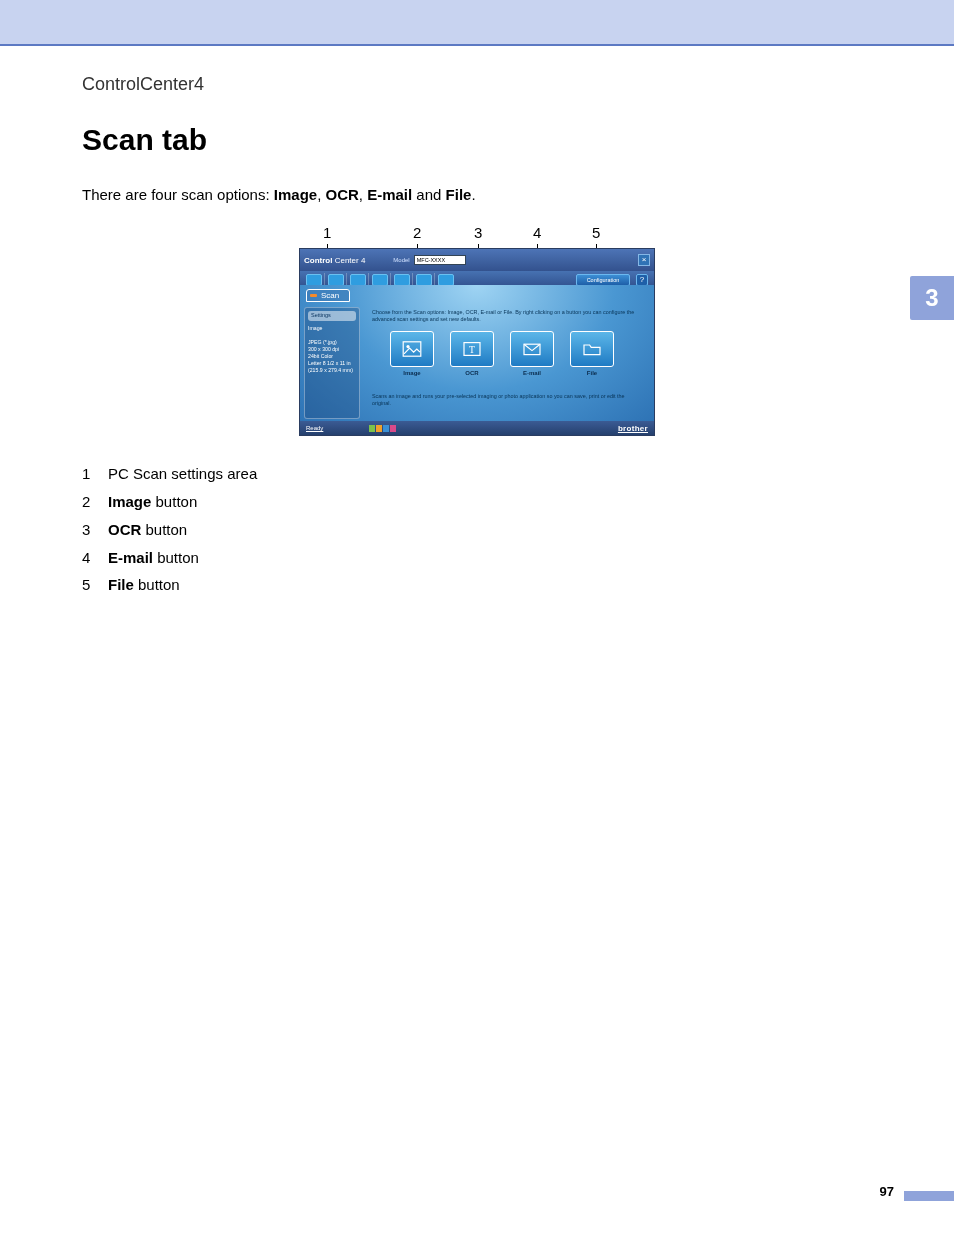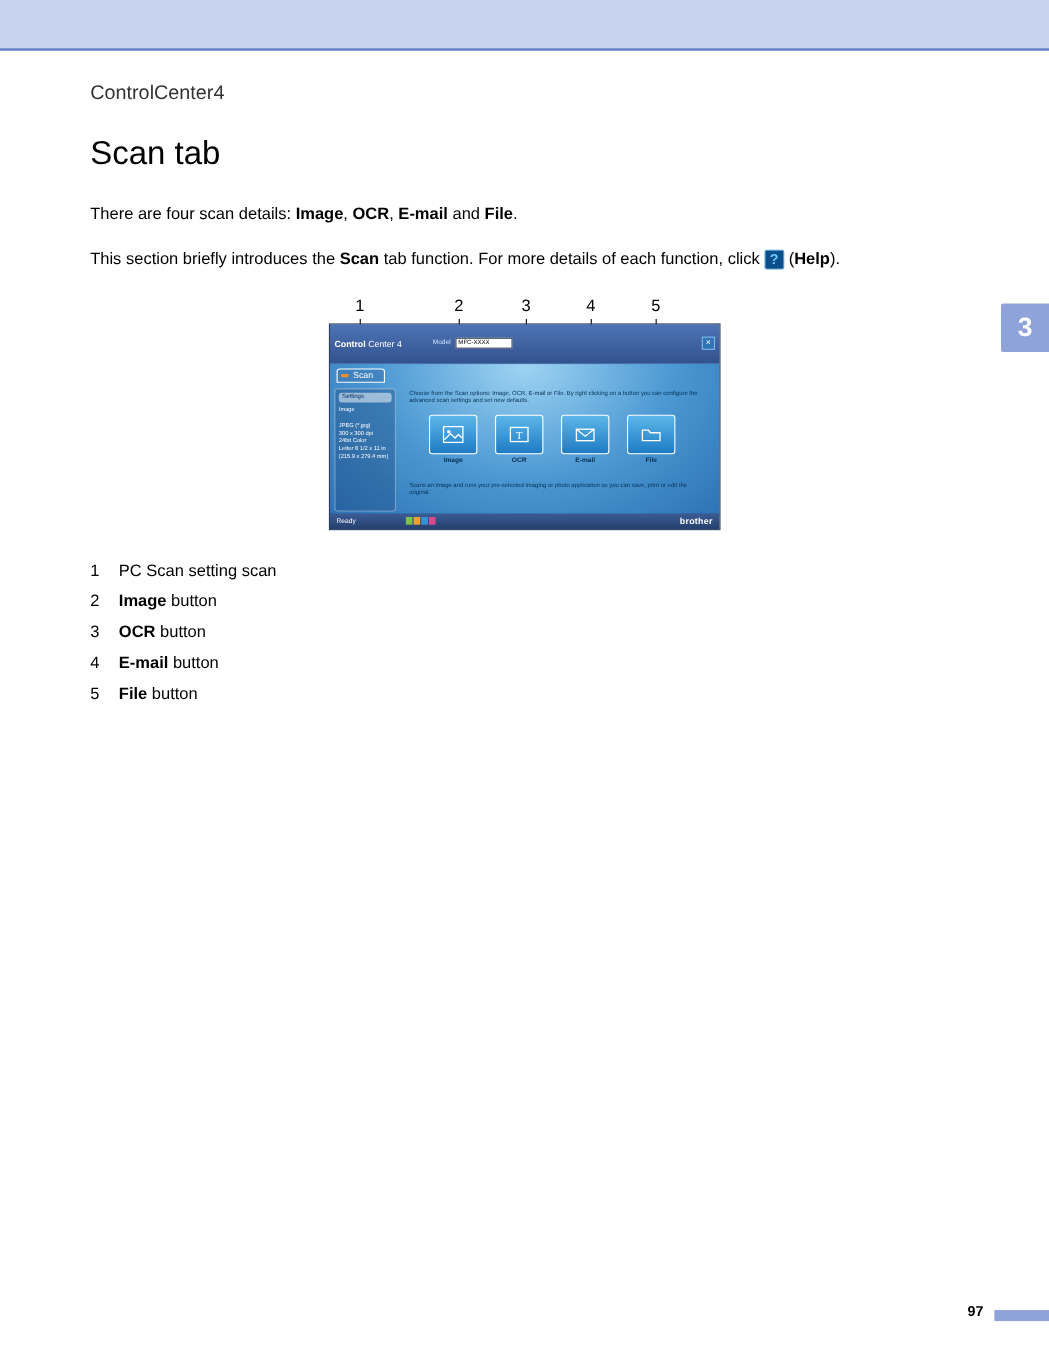--- a/index.html
+++ b/index.html
@@ -20,21 +20,21 @@
   .content {
     padding: 28px 82px 0 82px;
   }
   .breadcrumb {
     font-size: 18px;
     color: #333;
     margin-bottom: 28px;
   }
   h1.heading {
     font-size: 30px;
-    font-weight: normal;
+    font-weight: bold;
     color: #000;
     margin-bottom: 26px;
   }
   .intro-p {
     font-size: 15px;
     line-height: 1.55;
     margin-bottom: 18px;
   }
   .intro-p b { font-weight: bold; }
   .intro2 {
@@ -95,21 +95,21 @@
     width: 356px;
     height: 188px;
     background: linear-gradient(#3b5fa0, #2a4a86);
     border: 1px solid #2a3c60;
     position: relative;
     font-size: 7px;
     color: #fff;
     overflow: hidden;
   }
   .titlebar {
-    height: 35px;
+    height: 22px;
     background: linear-gradient(#4d74b6, #33528e);
     display: flex;
     align-items: center;
     padding: 0 4px;
     font-size: 8px;
   }
   .titlebar .logo b { font-weight: bold; }
   .titlebar .model-lbl { margin-left: 28px; font-size: 6px; color: #cfe0ff; }
   .titlebar .model-box {
     margin-left: 4px;
@@ -253,20 +253,21 @@
   }
   .footerbar {
     position: absolute;
     left: 0; right: 0; bottom: 0;
     height: 14px;
     background: linear-gradient(#3b5b94,#25406e);
     display: flex;
     align-items: center;
     padding: 0 6px;
     font-size: 6px;
+    text-decoration: underline;
   }
   .footerbar .swatches {
     margin-left: 46px;
     display: flex; gap: 1px;
   }
   .swatches span { width: 6px; height: 7px; display: block; }
   .sw1{background:#7cc24a;} .sw2{background:#f0a02c;} .sw3{background:#3a90d6;} .sw4{background:#d94a8a;}
   .footerbar .brand { margin-left: auto; font-size: 8px; color: #fff; font-weight: bold; letter-spacing: .3px; }
   
   .legend {
@@ -300,26 +301,23 @@
 <div class="top-bar"></div>
 
 <div class="side-tab">3</div>
 
 <div class="content">
   <div class="breadcrumb">ControlCenter4</div>
 
   <h1 class="heading">Scan tab</h1>
 
   <p class="intro-p">
-    <span>There are four scan details: </span><b>Image</b><span>, </span><b>OCR</b><span>, </span><b>E-mail</b><span> and </span><b>File</b><span>.</span>
+    <span>There are four scan options: </span><b>Image</b><span>, </span><b>OCR</b><span>, </span><b>E-mail</b><span> and </span><b>File</b><span>.</span>
   </p>
 
-  <p class="intro2">
-    <span>This section briefly introduces the </span><b>Scan</b><span> tab function. For more details of each function, click </span><span class="help-icon">?</span><span> (</span><b>Help</b><span>).</span>
-  </p>
 
   <div class="figure">
     <div class="callout-row">
       <span class="callout-num" style="left:24px">1</span>
       <span class="callout-num" style="left:114px">2</span>
       <span class="callout-num" style="left:175px">3</span>
       <span class="callout-num" style="left:234px">4</span>
       <span class="callout-num" style="left:293px">5</span>
       <span class="callout-line" style="left:28px;height:60px"></span>
       <span class="callout-line" style="left:118px;height:78px"></span>
@@ -409,21 +407,21 @@
             <span class="sw4"></span>
           </span>
         <span class="brand">brother</span>
       </div>
     </div>
   </div>
 
   <div class="legend">
     <div class="row">
         <span class="num">1</span>
-        <span>PC Scan setting scan</span>
+        <span>PC Scan settings area</span>
       </div>
     <div class="row">
         <span class="num">2</span>
         <span><b>Image</b><span> button</span></span>
       </div>
     <div class="row">
         <span class="num">3</span>
         <span><b>OCR</b><span> button</span></span>
       </div>
     <div class="row">

